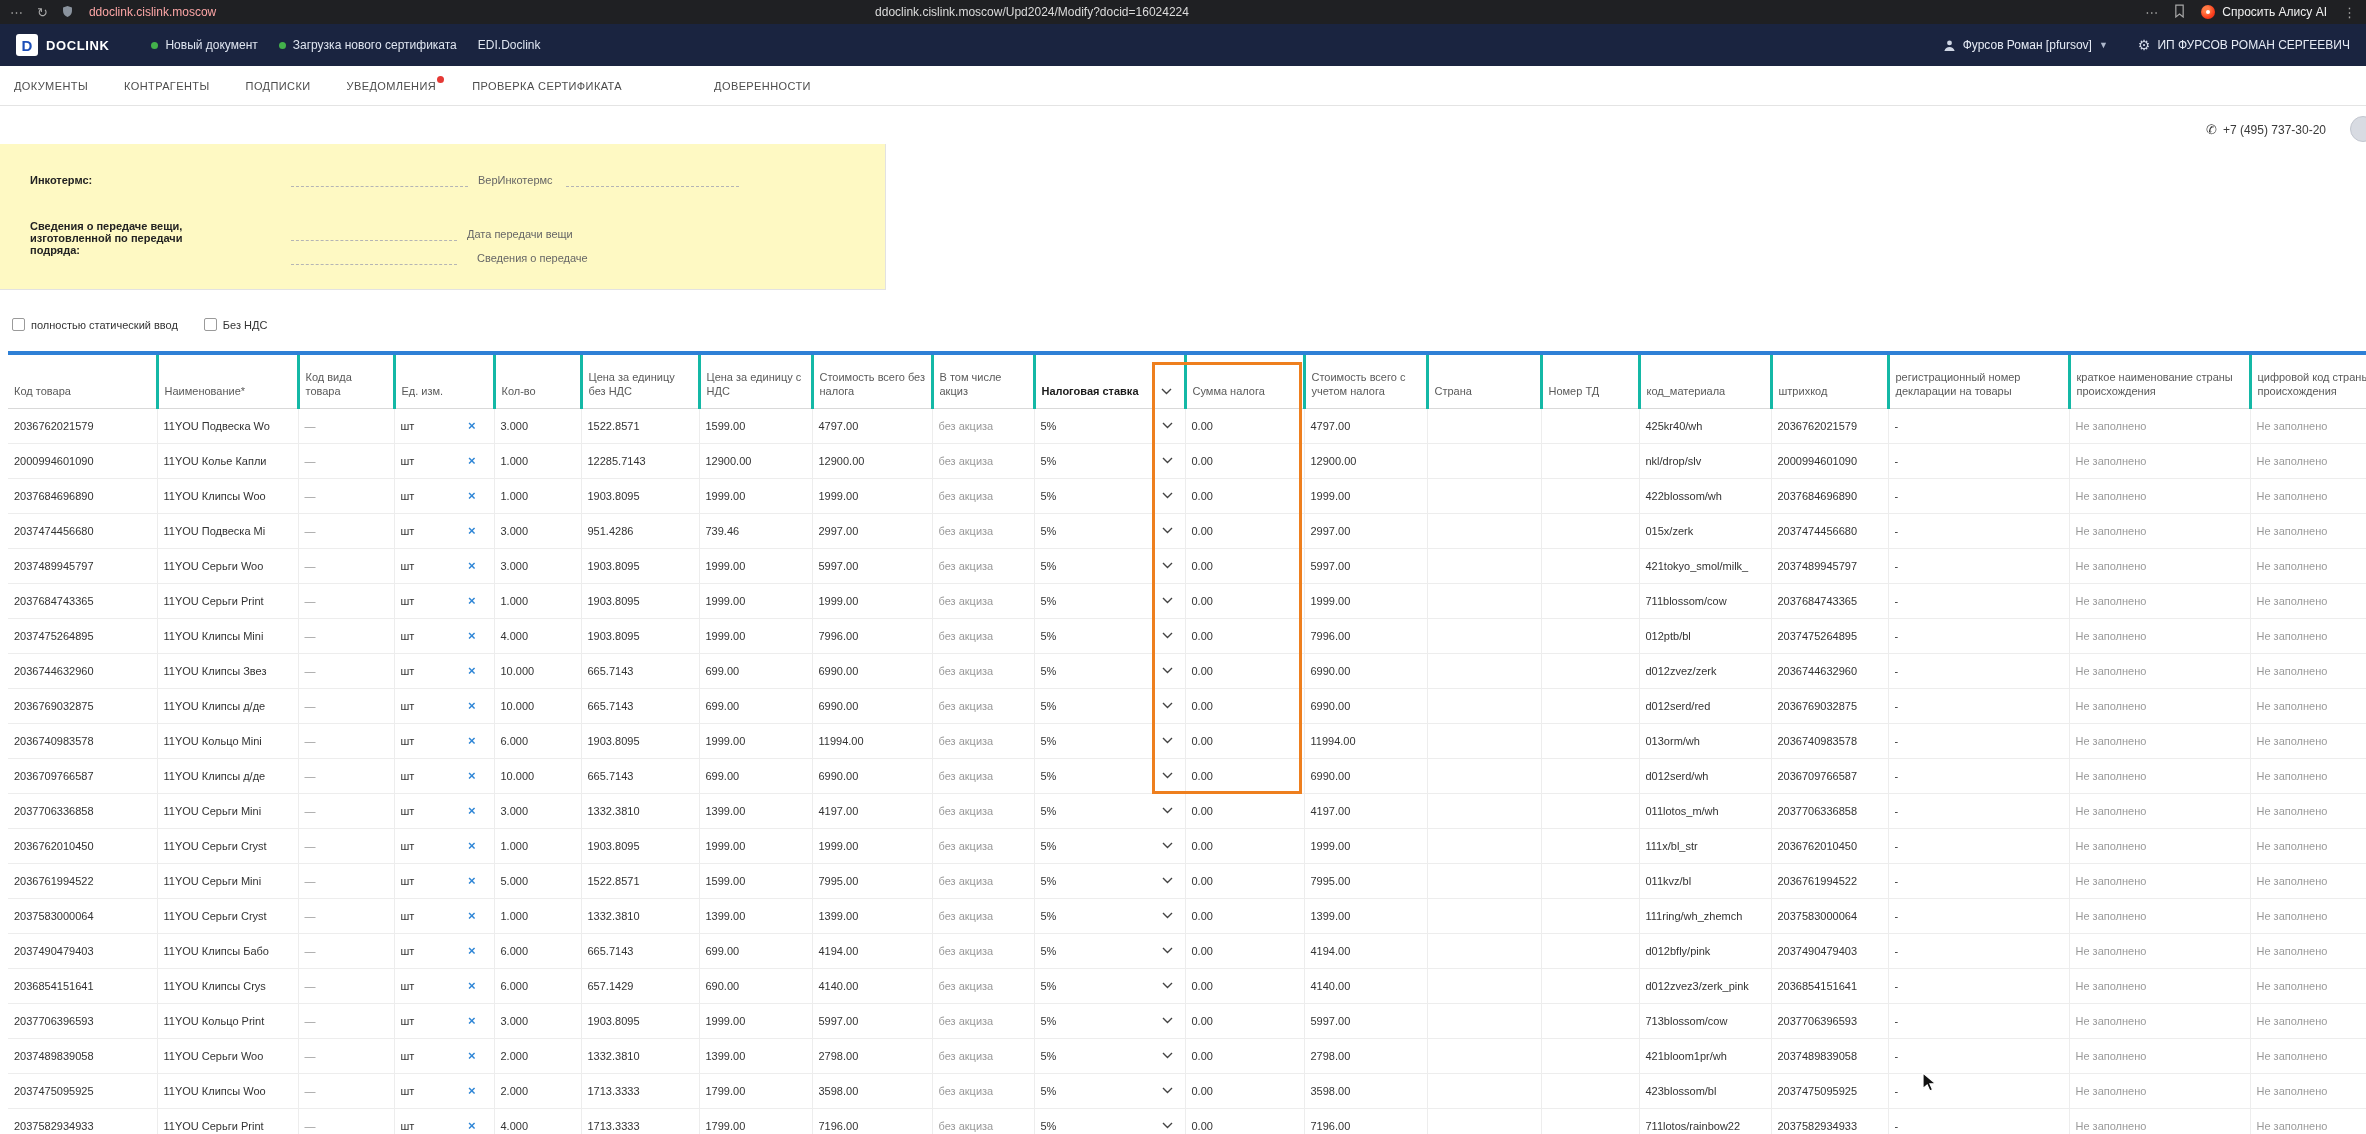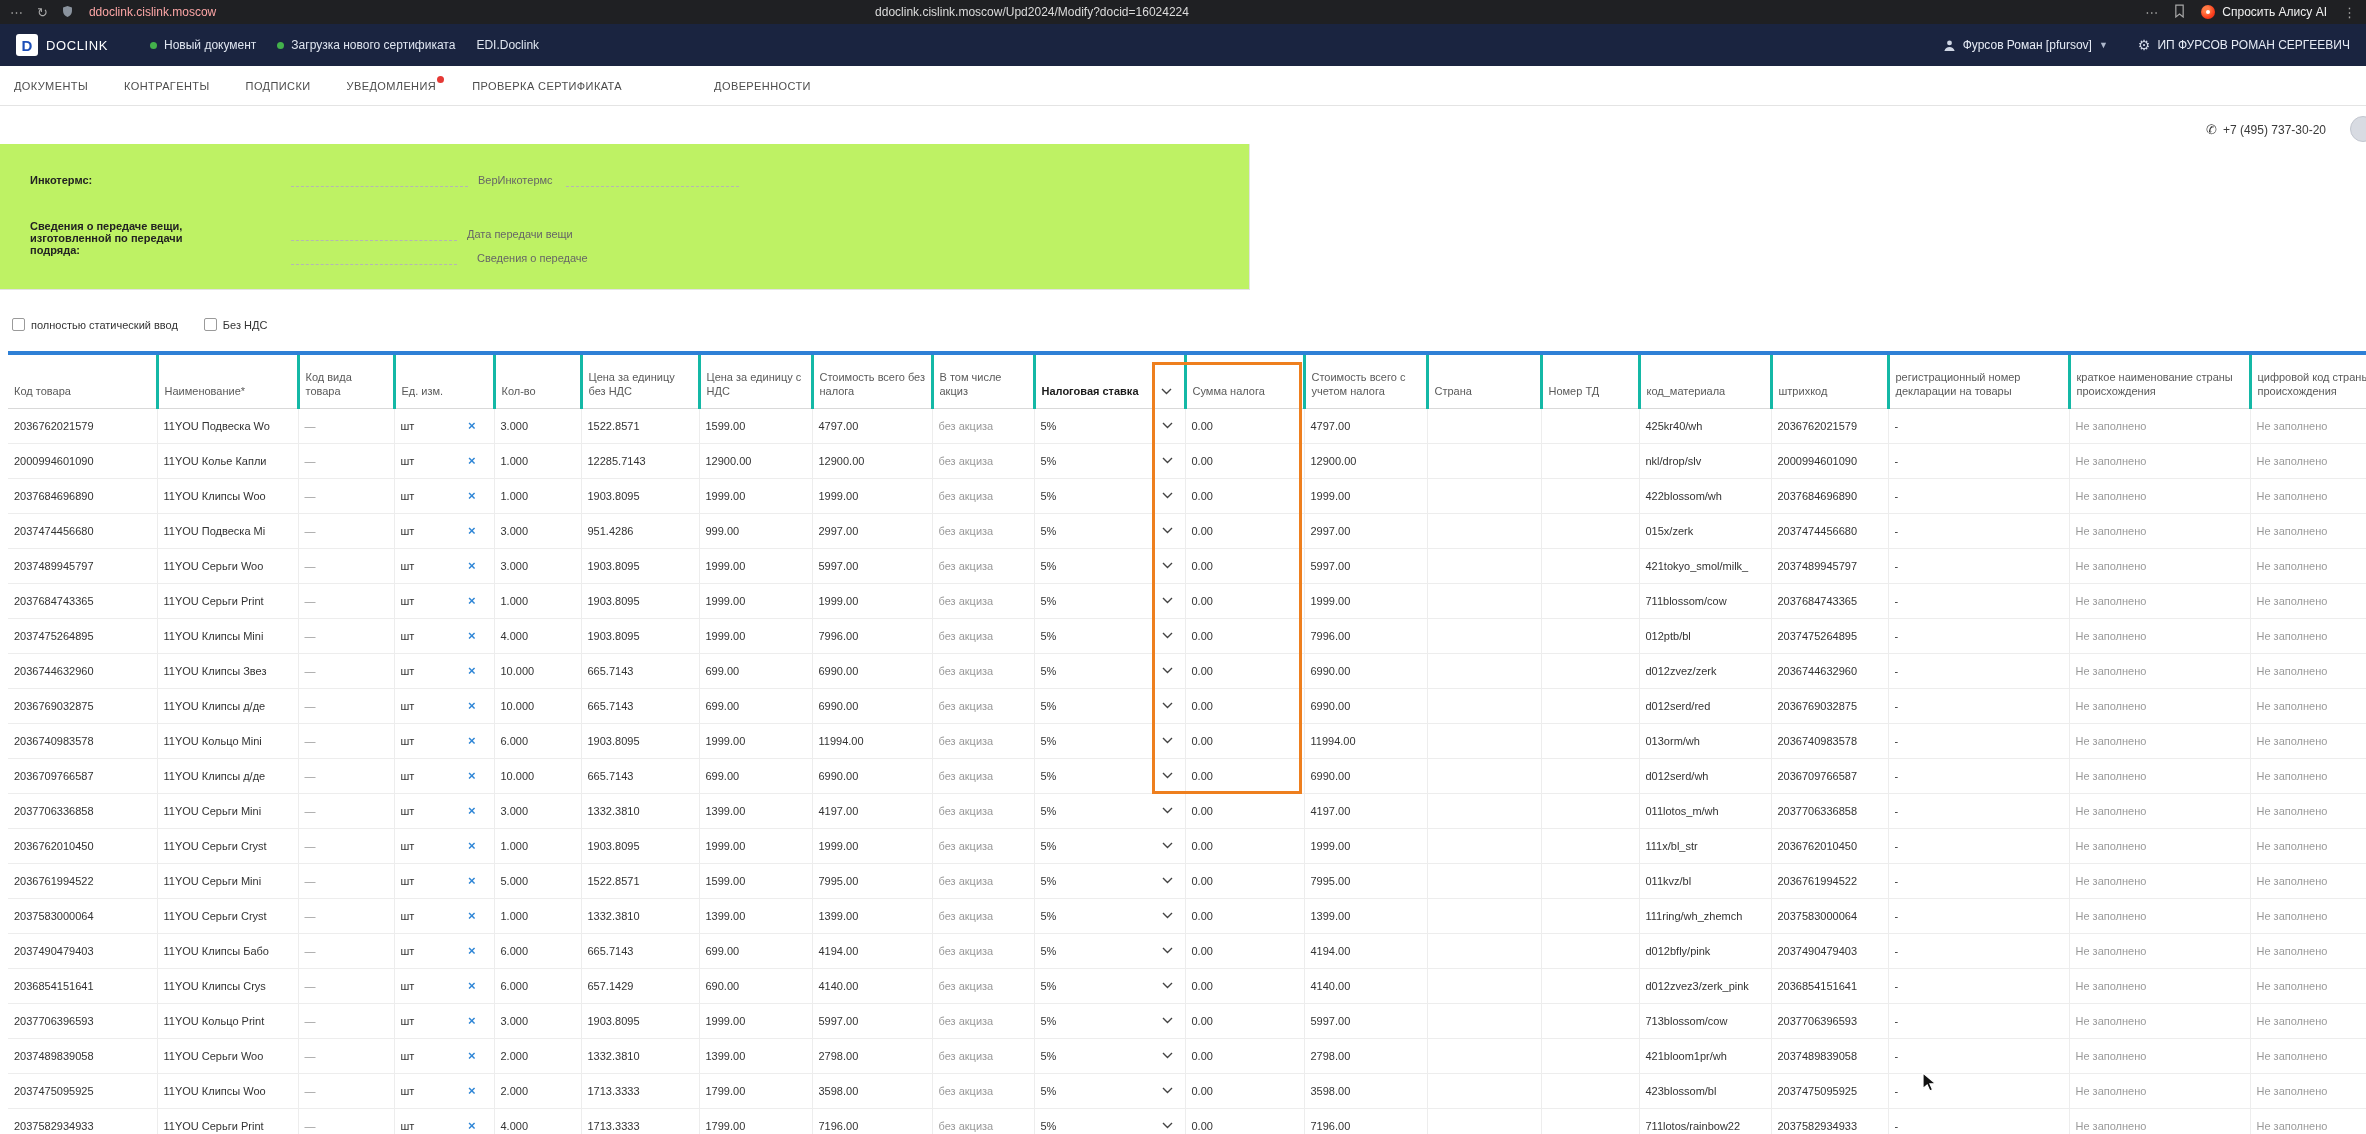--- a/index.html
+++ b/index.html
@@ -19,21 +19,21 @@
              background:radial-gradient(circle at 38% 35%,#ff7a45 0 25%,#fc3f1d 60%,#d92619 100%);
              position:relative;}
   .alice-dot::after{content:"";position:absolute;left:5px;top:5px;width:4px;height:4px;border-radius:50%;background:#fff;}
   .alice-label{color:#f1f1f1;}
 
   
   .app-bar{height:42px;background:#1a2440;display:flex;align-items:center;padding:0 16px;box-sizing:border-box;}
   .logo{display:flex;align-items:center;margin-right:42px;cursor:pointer;}
   .logo-box{width:22px;height:22px;background:#fff;border-radius:3px;color:#1d4fb8;font-weight:bold;
             font-size:15px;display:flex;align-items:center;justify-content:center;margin-right:8px;}
-  .logo-text{color:#fff;font-weight:normal;font-size:13px;letter-spacing:.6px;}
+  .logo-text{color:#fff;font-weight:bold;font-size:13px;letter-spacing:.6px;}
   .app-links{display:flex;align-items:flex-end;gap:21px;}
   .app-link{display:flex;align-items:center;gap:7px;color:#dfe5f0;font-size:12px;cursor:pointer;white-space:nowrap;}
   .gdot{width:7px;height:7px;border-radius:50%;background:#43b14b;display:inline-block;}
   .app-right{margin-left:auto;display:flex;align-items:center;gap:30px;}
   .user-block,.org-block{display:flex;align-items:center;gap:7px;color:#e6ebf5;font-size:12px;cursor:pointer;white-space:nowrap;}
   .gear{font-size:14px;color:#cfd6e4;line-height:1;}
   .chev-sm{font-size:9px;color:#aeb8cc;}
 
   
   .menu-bar{height:40px;background:#fff;border-bottom:1px solid #e4e4e4;display:flex;align-items:center;
@@ -43,21 +43,21 @@
   .menu-item.gap-left{margin-left:56px;}
   .badge-dot{position:absolute;top:-4px;right:-8px;width:7px;height:7px;border-radius:50%;background:#e53935;}
 
   
   .content{position:relative;height:1028px;background:#fff;}
   .phone-row{position:absolute;top:16px;right:40px;font-size:12px;color:#3a3a3a;display:flex;align-items:center;gap:6px;}
   .phone-ic{font-size:13px;}
   .side-widget{position:absolute;top:10px;right:-10px;width:24px;height:24px;border-radius:50%;
                background:#d8dbe2;border:1px solid #c2c6cf;}
 
-  .form-card{position:absolute;top:38px;left:0;width:1250px;height:146px;background:#bef264;
+  .form-card{position:absolute;top:38px;left:0;width:886px;height:146px;background:#fef9c3;
              border-right:1px solid #e2e2e2;border-bottom:1px solid #e2e2e2;box-sizing:border-box;}
   .f-label{position:absolute;font-size:11px;font-weight:bold;color:#222;}
   .f-hint{position:absolute;font-size:11px;color:#666;}
   .f-input{position:absolute;height:16px;border-bottom:1px dashed #b5b5b5;background:transparent;cursor:text;}
 
   .options-row{position:absolute;top:212px;left:12px;display:flex;align-items:center;gap:26px;}
   .opt{display:flex;align-items:flex-end;gap:6px;font-size:11px;color:#333;cursor:pointer;}
   .cbx{width:13px;height:13px;border:1px solid #9a9a9a;border-radius:2px;background:#fff;box-sizing:border-box;}
 
   
@@ -346,21 +346,21 @@
               <td>11YOU Подвеска Mi</td>
               <td class="muted">—</td>
               <td>
                 <div class="cellflex unitflex">
                   <span class="unit-txt">шт</span>
                   <span class="unit-x">×</span>
                 </div>
               </td>
               <td>3.000</td>
               <td>951.4286</td>
-              <td>999.00</td>
+              <td>739.46</td>
               <td>2997.00</td>
               <td class="muted">без акциза</td>
               <td>
                 <div class="cellflex">
                   <span class="tax-val">5%</span>
                   <svg class="chev" width="11" height="7" viewBox="0 0 11 7">
                     <polyline points="1,1 5.5,5.5 10,1" fill="none" stroke="#444" stroke-width="1.4"></polyline>
                   </svg>
                 </div>
               </td>

